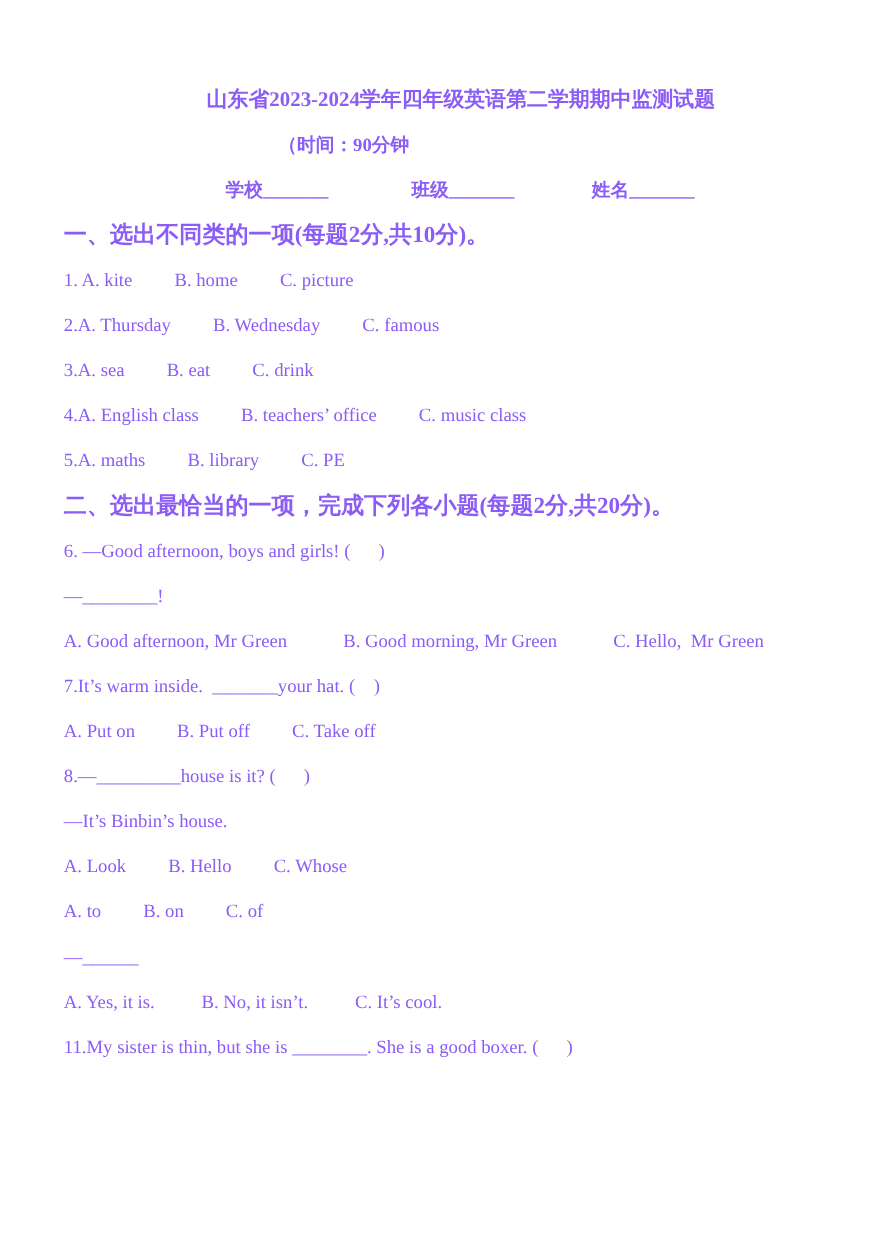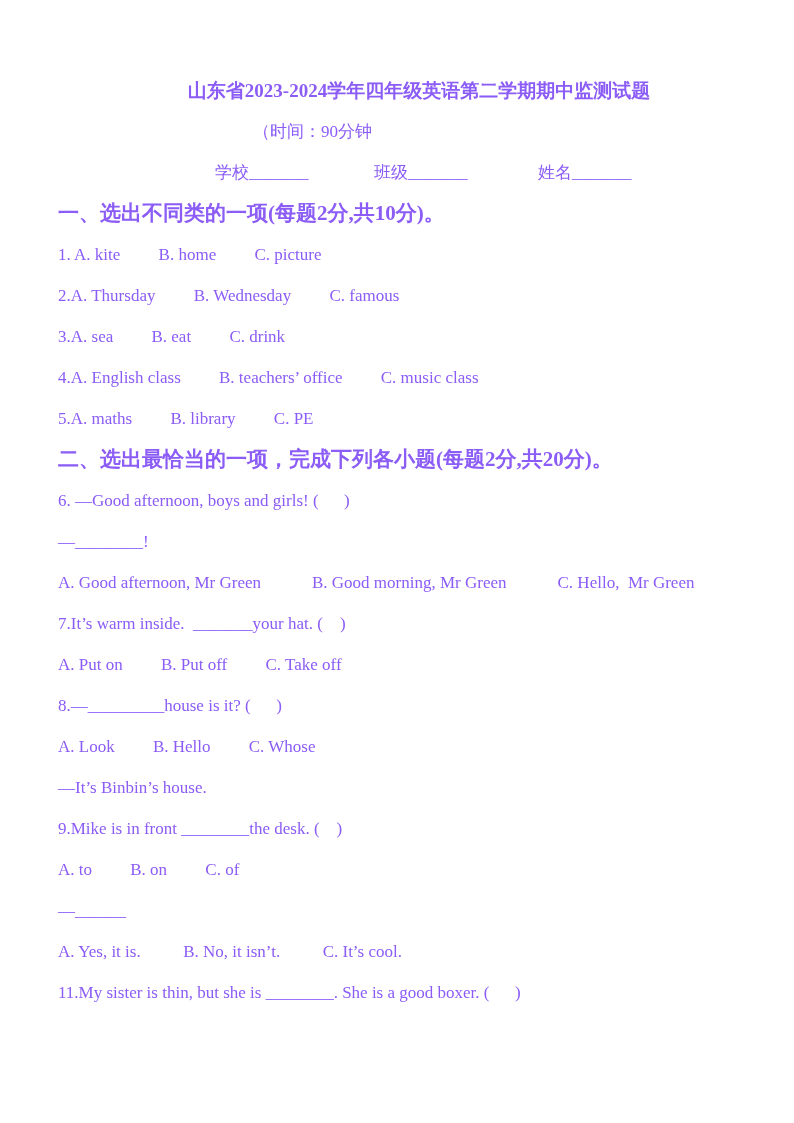--- a/index.html
+++ b/index.html
@@ -27,24 +27,24 @@
   }
   .title-ln {
     text-align: center;
     font-weight: 700;
     font-size: 19px;
   }
   .heading-ln {
     font-weight: 700;
     font-size: 21px;
   }
-  .rel { position: relative; }
+  .rel { position: relative; font-weight: bold; }
   .meta-time  { position: absolute; left: 195px; top: 0; }
   .meta-score { position: absolute; left: 417px; top: 0; }
-  .form-school { position: absolute; left: 157px; top: 0; }
+  .form-school { position: absolute; left: 147px; top: 0; }
   .form-class  { position: absolute; left: 316px; top: 0; text-align: center; }
   .form-name   { position: absolute; left: 480px; top: 0; }
 </style>
 </head>
 <body>
 
 <div class="page">
   <div class="content">
 
     <div class="ln title-ln">山东省2023-2024学年四年级英语第二学期期中监测试题</div>
@@ -68,22 +68,21 @@
     <div class="ln">5.A. maths         B. library         C. PE</div>
 
     <div class="ln heading-ln">二、选出最恰当的一项，完成下列各小题(每题2分,共20分)。</div>
 
     <div class="ln">6. —Good afternoon, boys and girls! (      )</div>
     <div class="ln">—________!</div>
     <div class="ln">A. Good afternoon, Mr Green            B. Good morning, Mr Green            C. Hello,  Mr Green</div>
     <div class="ln">7.It’s warm inside.  _______your hat. (    )</div>
     <div class="ln">A. Put on         B. Put off         C. Take off</div>
     <div class="ln">8.—_________house is it? (      )</div>
+    <div class="ln">—It’s Binbin’s house.</div>
     <div class="ln">A. Look         B. Hello         C. Whose</div>
-    <div class="ln">—It’s Binbin’s house.</div>
-    <div class="ln">9.Mike is in front ________the desk. (    )</div>
     <div class="ln">A. to         B. on         C. of</div>
     <div class="ln">—______</div>
     <div class="ln">A. Yes, it is.          B. No, it isn’t.          C. It’s cool.</div>
     <div class="ln">11.My sister is thin, but she is ________. She is a good boxer. (      )</div>
 
   </div>
 </div>
 
 </body></html>

